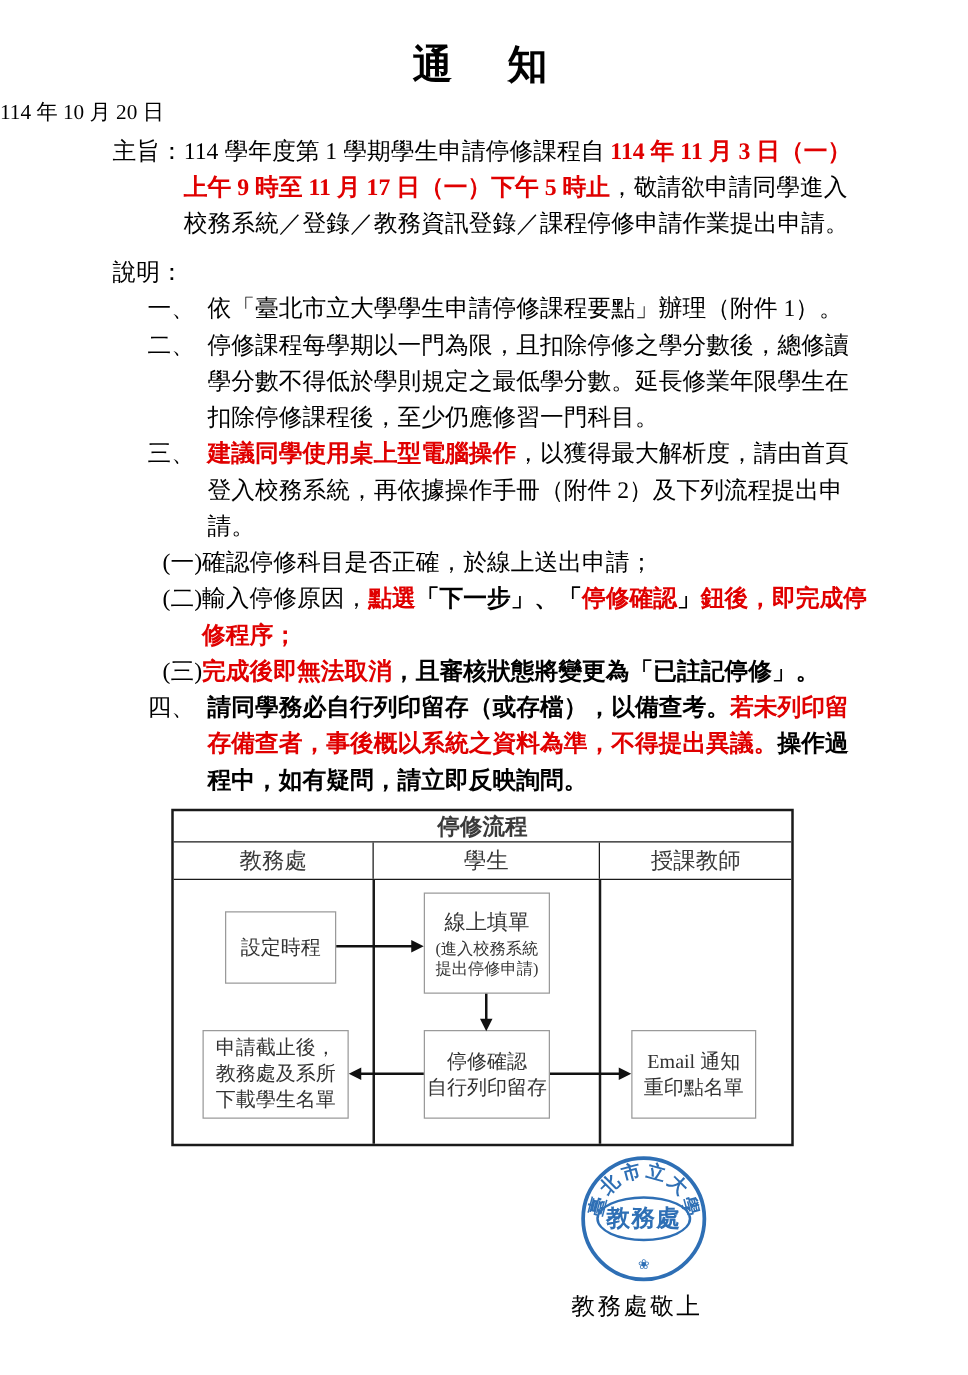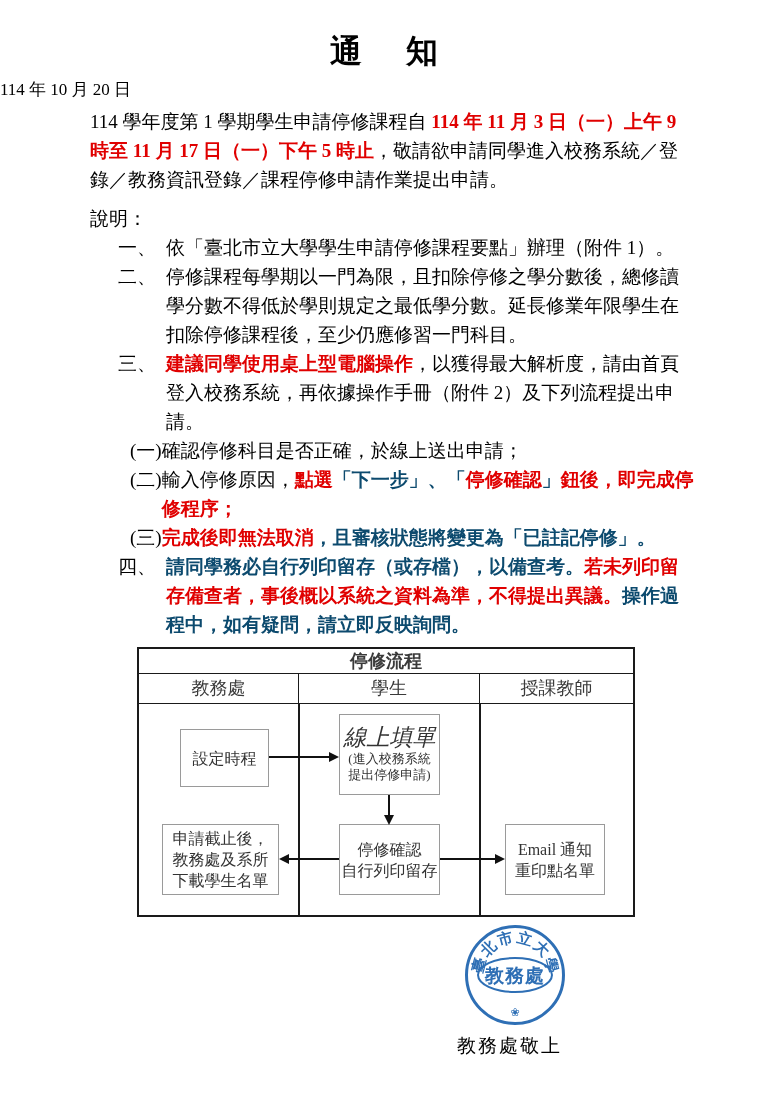--- a/index.html
+++ b/index.html
@@ -19,21 +19,21 @@
     padding-right:82px; margin-top:4px;
     font-size:17px;
   }
 
   .content {
     margin:6px 80px 0 90px;
     font-size:19px; line-height:29px;
   }
 
   .run-n  { color:#000; font-weight:normal;text-align:center; }
-  .run-b  { color:#0c4a6e; font-weight:bold; }
+  .run-b  { color:#000000; font-weight:bold; }
   .run-rb { color:#e00000; font-weight:bold; }
 
   .subject { display:flex; margin-top:2px; }
   .subject-label { flex:none; width:57px; }
   .subject-text { flex:1; }
 
   .expl-heading { margin-top:10px; }
 
   .item { display:flex; padding-left:28px; }
   .item-num { flex:none; width:48px; }
@@ -71,21 +71,21 @@
     position:absolute; border:1.5px solid #9a9a9a;
     display:flex; flex-direction:column; align-items:center; justify-content:center;
     text-align:center; font-size:16px; line-height:21px; color:#333;
     white-space:pre-line; background:#fff;
   }
   .fbox-set      { left:41px;  top:25px;  width:89px;  height:58px; }
   .fbox-online   { left:200px; top:10px;  width:101px; height:81px; }
   .fbox-download { left:23px;  top:120px; width:117px; height:71px; }
   .fbox-confirm  { left:200px; top:120px; width:101px; height:71px; }
   .fbox-email    { left:366px; top:120px; width:100px; height:71px; }
-  .fbox-online .fbox-main { font-size:23px;font-style:italic; }
+  .fbox-online .fbox-main { font-size:17px; }
   .fbox-online .fbox-note { font-size:13px; line-height:16px; margin-top:3px; }
 
   .arrow { position:absolute; background:#111; }
   .arrow.h { height:2px; }
   .arrow.v { width:2px; }
   .head-right::after {
     content:''; position:absolute; right:-9px; top:50%; transform:translateY(-50%);
     border-left:10px solid #111; border-top:5px solid transparent; border-bottom:5px solid transparent;
   }
   .head-left::before {
@@ -130,20 +130,21 @@
 <body>
 
 <div class="page">
 
   <div class="doc-title">通　知</div>
   <div class="doc-date">114 年 10 月 20 日</div>
 
   <div class="content">
 
     <div class="subject">
+      <span class="subject-label">主旨：</span>
       <span class="subject-text"><span class="run-n">114 學年度第 1 學期學生申請停修課程自 </span><span class="run-rb">114 年 11 月 3 日（一）上午 9 時至 11 月 17 日（一）下午 5 時止</span><span class="run-n">，敬請欲申請同學進入校務系統／登錄／教務資訊登錄／課程停修申請作業提出申請。</span></span>
     </div>
 
     <div class="expl-heading">說明：</div>
 
     <div class="item">
       <span class="item-num">一、</span>
       <span class="item-text"><span class="run-n">依「臺北市立大學學生申請停修課程要點」辦理（附件 1）。</span></span>
     </div>
 

